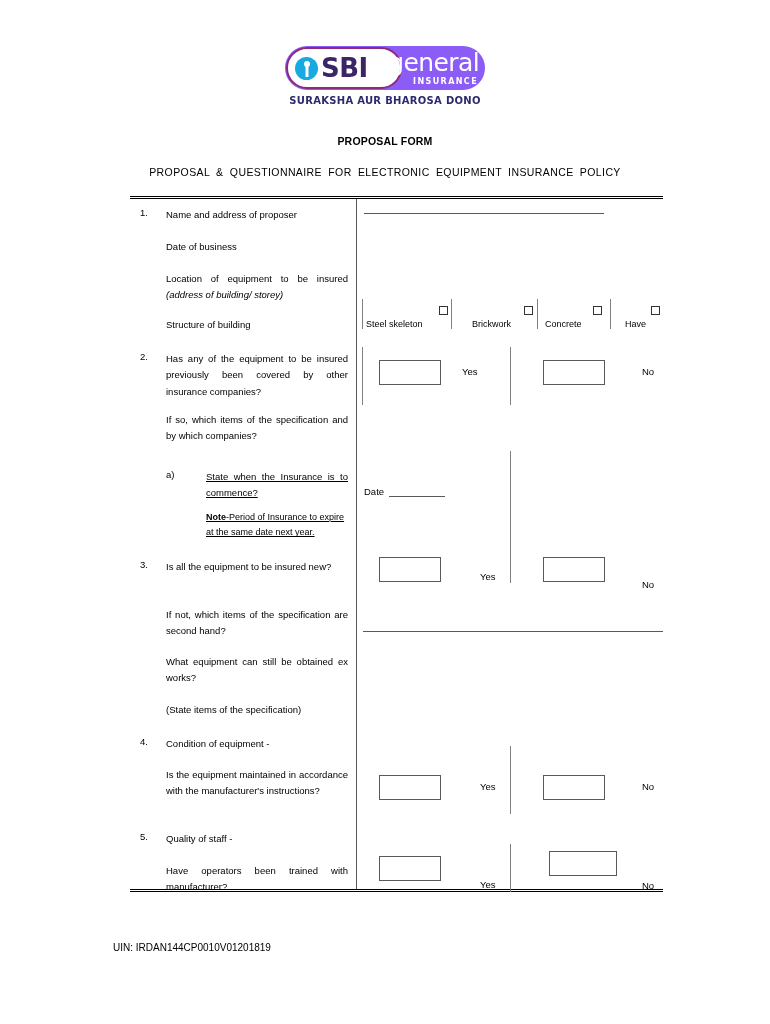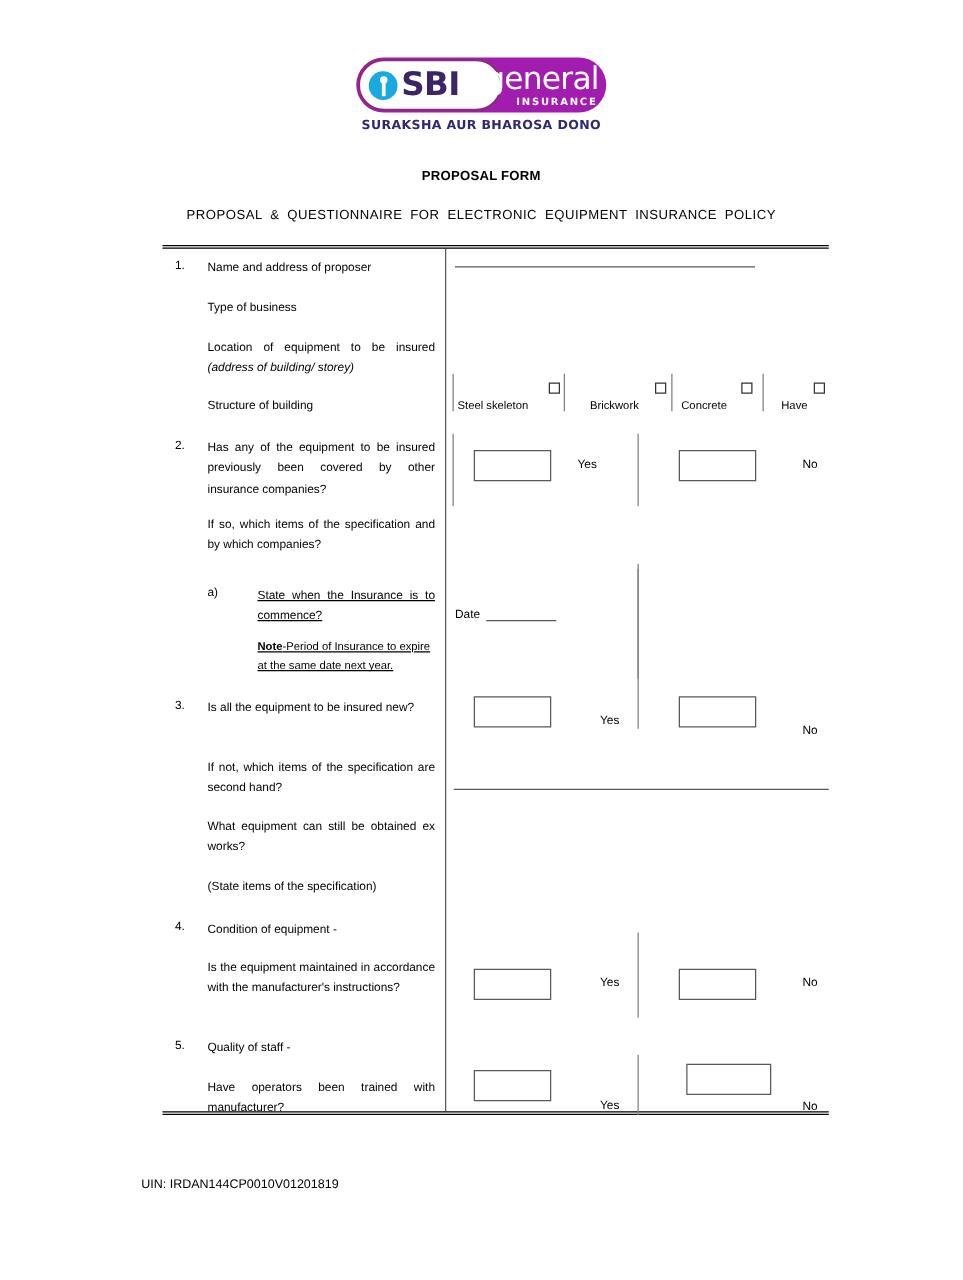--- a/index.html
+++ b/index.html
@@ -23,21 +23,21 @@
     top: 46px;
     display: flex;
     flex-direction: column;
     align-items: center;
   }
   .logo-pill {
     position: relative;
     width: 200px;
     height: 44px;
     border-radius: 22px;
-    background: #a21caf;
+    background: #8b5cf6;
     display: flex;
     align-items: center;
     overflow: hidden;
   }
   .logo-left {
     position: absolute;
     left: 1px;
     top: 1px;
     width: 116px;
     height: 42px;
@@ -268,21 +268,21 @@
 <div id="form-table">
   <div id="form-body">
 
     <div id="col-divider"></div>
 
     <div class="qrow" style="top:8px;">
       <span class="qnum">1.</span>
       <div class="qtext nojust">Name and address of proposer</div>
     </div>
     <div class="qrow" style="top:40px;">
-      <div class="qtext nojust">Type of business</div>
+      <div class="qtext nojust">Date of business</div>
     </div>
     <div class="qrow" style="top:72px;">
       <div class="qtext">Location of equipment to be insured <i>(address of building/ storey)</i></div>
     </div>
     <div class="qrow" style="top:118px;">
       <div class="qtext nojust">Structure of building</div>
     </div>
 
     <div class="ansarea">
       <div class="uline" style="left:7px; top:14px; width:240px;"></div>

